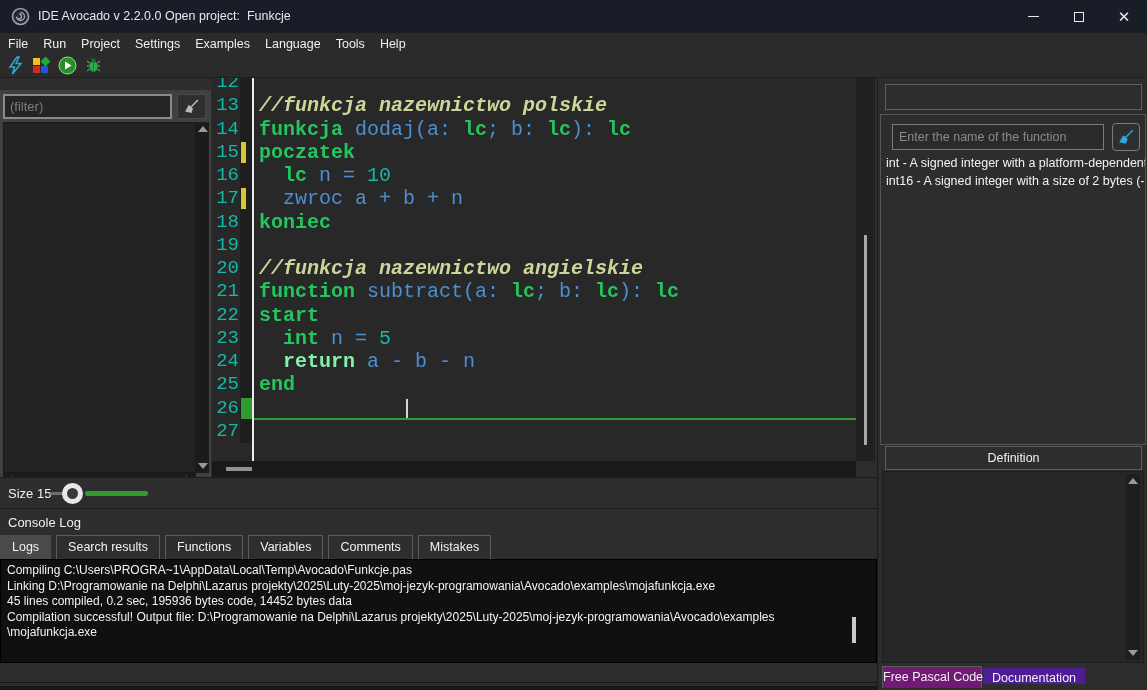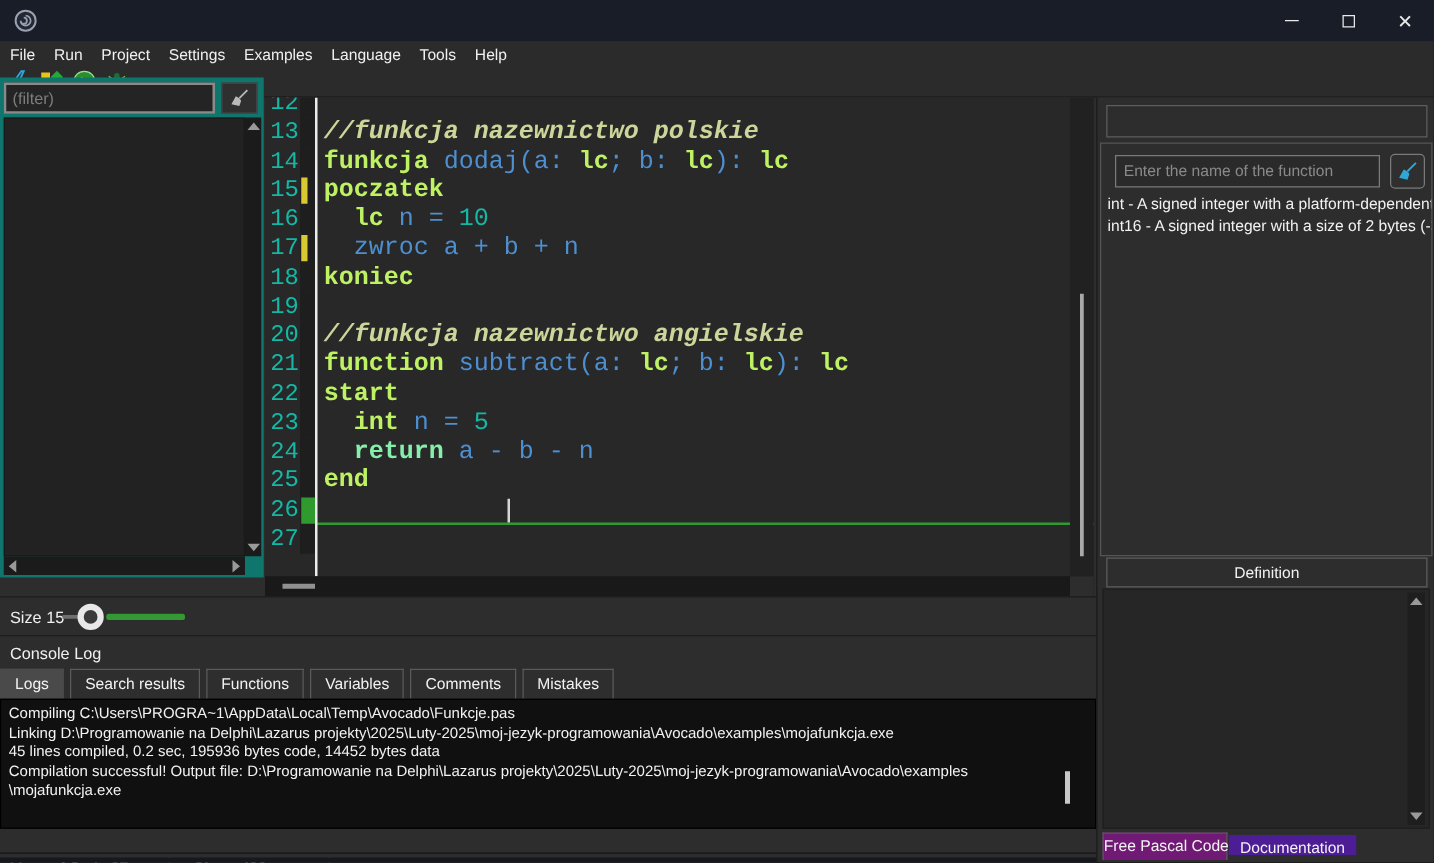--- a/index.html
+++ b/index.html
@@ -19,21 +19,21 @@
   .max-box { width:10px; height:10px; border:1px solid #eaeaea; display:inline-block; }
   
   .menubar { position:absolute; left:0; top:33px; width:1147px; height:21px; background:#2b2b2b;
     display:flex; align-items:center; padding-left:8px; gap:15px; }
   .menu-item { font-size:12.5px; color:#f0f0f0; white-space:nowrap; }
   .toolbar { position:absolute; left:0; top:54px; width:1147px; height:24px; background:#2b2b2b;
     border-bottom:1px solid #1e1e1e; display:flex; align-items:center; padding-left:6px; gap:7px; }
   .tb-icon { width:19px; height:19px; position:relative; display:inline-block; }
   .sq { position:absolute; }
   
-  .left-panel { position:absolute; left:0; top:62px; width:211px; height:400px; background:#0f766e; }
+  .left-panel { position:absolute; left:0; top:90px; width:211px; height:400px; background:#404040; }
   .filter-input { position:absolute; left:3px; top:4px; width:169px; height:25px; background:#242424;
     border:2px solid #8a8a8a; color:#d8d8d8; font-size:13px; padding:0 5px; font-family:"Liberation Sans",sans-serif; }
   .filter-input::placeholder { color:#7d7d7d; }
   .broom-btn-left { position:absolute; left:177px; top:4px; width:29px; height:25px; background:#2f2f2f;
     border:1px solid #4a4a4a; display:flex; align-items:center; justify-content:center; color:#b9b9b9; }
   .left-list { position:absolute; left:3px; top:32px; width:193px; height:351px; background:#222; border:1px solid #1a1a1a; }
   .vscroll-left { position:absolute; left:196px; top:32px; width:13px; height:351px; background:#1b1b1b; }
   .hscroll-left { position:absolute; left:3px; top:383px; width:193px; height:15px; background:#1b1b1b; }
   .arr { width:0; height:0; position:absolute; }
   .arr-up    { border-left:5px solid transparent; border-right:5px solid transparent; border-bottom:6px solid #9a9a9a; }
@@ -45,21 +45,21 @@
   .gutter-sep { position:absolute; left:40px; top:0; width:2px; height:100%; background:#ececec; z-index:3; }
   .ed-lines { position:absolute; left:0; top:-7px; width:100%; }
   .ed-row { display:flex; height:23.25px; line-height:23.25px; position:relative;
     font-family:"Liberation Mono","DejaVu Sans Mono",monospace; font-size:20px; }
   .ed-num { width:28px; flex:0 0 28px; text-align:right; color:#14b8a6; font-size:19px; padding-right:1px; }
   .ed-marker { width:12px; flex:0 0 12px; background:#1e1e1e; position:relative; }
   .ed-marker.mk-yellow::after { content:""; position:absolute; left:1px; top:1px; width:5px; height:21px; background:#d8c832; }
   .ed-marker.mk-green::after { content:""; position:absolute; left:1px; top:1px; width:11px; height:21px; background:#2f9b2f; }
   .ed-code { flex:1 1 auto; padding-left:7px; white-space:pre; position:relative; color:#4d8fd1; }
   .ed-row.current .ed-code { border-bottom:2px solid #2f9b2f; }
-  .tok-kw { color:#bef264; font-weight:bold; }
+  .tok-kw { color:#22c55e; font-weight:bold; }
   .tok-kwb { color:#86efac; font-weight:bold; }
   .tok-id { color:#4d8fd1; }
   .tok-num { color:#14b8a6; }
   .tok-cm { color:#cdd69a; font-style:italic; font-weight:bold;margin-top:28px; }
   .ed-cursor { position:absolute; top:2px; width:2px; height:19px; background:#d6d6d6; }
   .vscroll-ed { position:absolute; left:644px; top:0; width:19px; height:383px; background:#212121; z-index:4; }
   .vscroll-ed .thumb { position:absolute; left:8px; top:157px; width:3px; height:210px; background:#a8a8a8; }
   .ed-hscroll { position:absolute; left:212px; top:461px; width:663px; height:16px; background:#191919; }
   .ed-hscroll .thumb { position:absolute; left:14px; top:6px; width:26px; height:4px; background:#909090; }
   .ed-hscroll .corner { position:absolute; right:0; top:0; width:19px; height:16px; background:#2d2d2d; }
@@ -110,20 +110,21 @@
 
 <div id="app">
 
   <div class="titlebar">
     <span class="app-icon">
       <svg width="19" height="19" viewBox="0 0 19 19">
         <circle cx="9.5" cy="9.5" r="8" fill="#232733" stroke="#9aa0ad" stroke-width="1.6"></circle>
         <path d="M9.5 5.5 a4 4 0 1 1 -4 4 a2.5 2.5 0 1 0 2.5 -2.5" fill="none" stroke="#9aa0ad" stroke-width="1.4"></path>
       </svg>
     </span>
+    <span class="title-text">IDE Avocado v 2.2.0.0 Open project:  Funkcje</span>
     <div class="win-btn win-min">
         <span class="min-bar"></span>
       </div>
     <div class="win-btn win-max">
         <span class="max-box"></span>
       </div>
     <div class="win-btn win-close">✕</div>
   </div>
 
   <div class="menubar">

